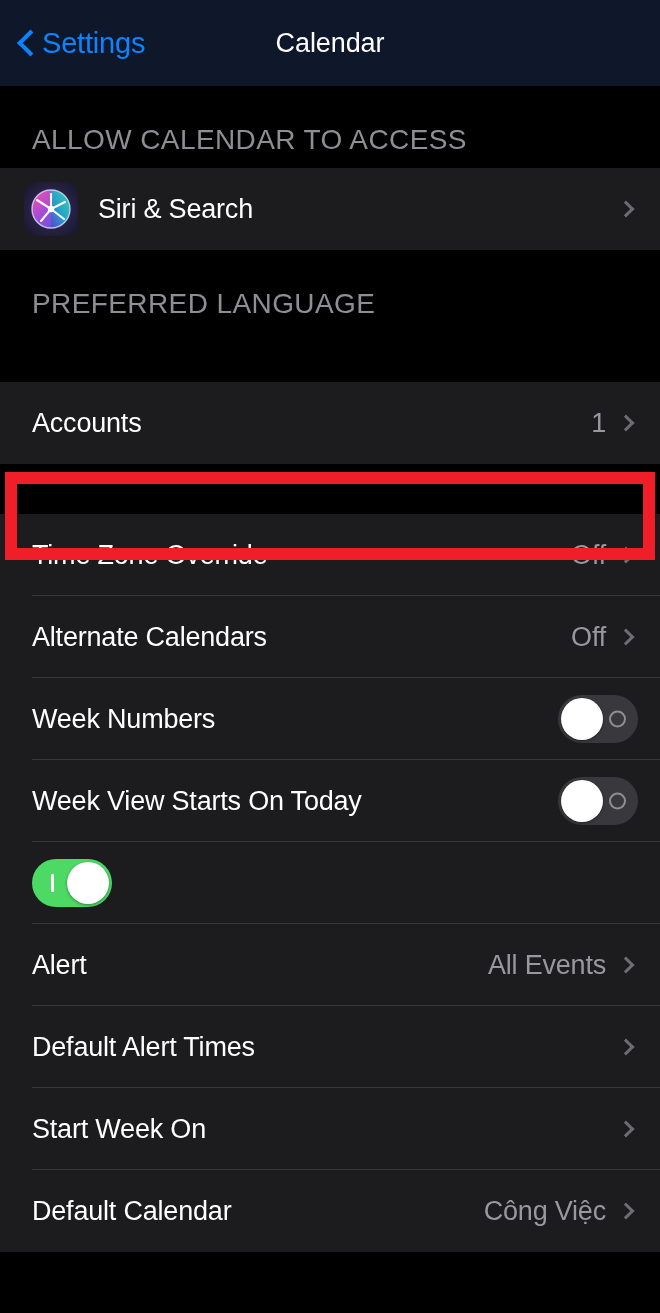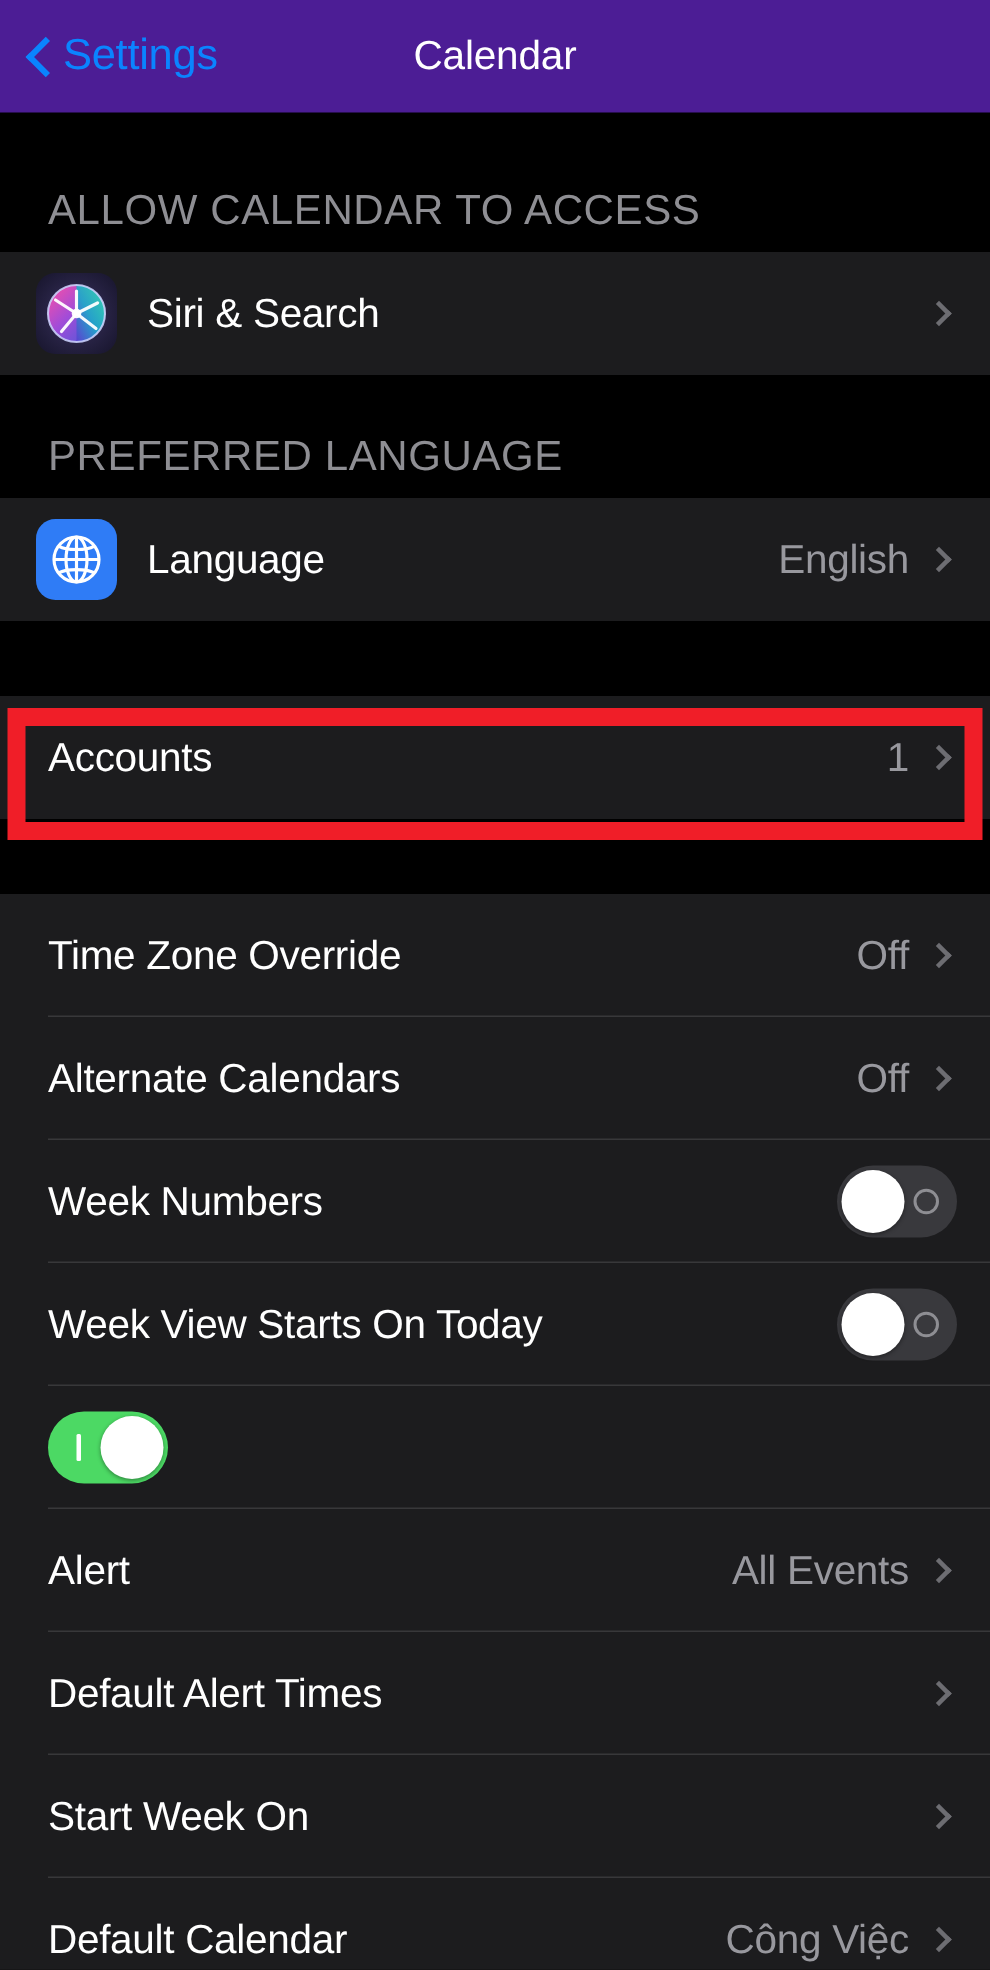--- a/index.html
+++ b/index.html
@@ -7,22 +7,22 @@
   body{
     width:660px; height:1313px;
     font-family:"Liberation Sans","DejaVu Sans",sans-serif;
     color:#fff;
     overflow:hidden;
     position:relative;
   }
 
   
   .navbar{
-    height:75px;
-    background:#4c1d95;
+    height:86px;
+    background:#0f172a;
     position:relative;
     display:flex;
     align-items:center;
   }
   .nav-back{
     display:flex; align-items:center;
     position:absolute; left:18px; top:50%;
     transform:translateY(-50%);
     color:#0A84FF;
     cursor:pointer;
@@ -215,40 +215,20 @@
           <circle cx="27" cy="27" r="3.2" fill="#ffffff" opacity="0.95"></circle>
         </svg>
       </span>
       <span class="row-label">Siri &amp; Search</span>
       <span class="row-value"></span>
       <span class="chev"></span>
     </div>
   </div>
 
   <div class="section-header">PREFERRED LANGUAGE</div>
-  <div class="group">
-    <div class="row with-icon">
-      <span class="app-icon">
-        <svg viewBox="0 0 54 54">
-          <rect width="54" height="54" fill="#2F7CF6"></rect>
-          <g fill="none" stroke="#ffffff" stroke-width="2.1">
-            <circle cx="27" cy="27" r="15"></circle>
-            <ellipse cx="27" cy="27" rx="7" ry="15"></ellipse>
-            <line x1="12" y1="27" x2="42" y2="27"></line>
-            <line x1="27" y1="12" x2="27" y2="42"></line>
-            <path d="M15.4 18.2 C20 21 34 21 38.6 18.2"></path>
-            <path d="M15.4 35.8 C20 33 34 33 38.6 35.8"></path>
-          </g>
-        </svg>
-      </span>
-      <span class="row-label">Language</span>
-      <span class="row-value">English</span>
-      <span class="chev"></span>
-    </div>
-  </div>
 
   <div class="section-header"></div>
   <div class="group">
     <div class="row">
       <span class="row-label">Accounts</span>
       <span class="row-value">1</span>
       <span class="chev"></span>
     </div>
   </div>
 

